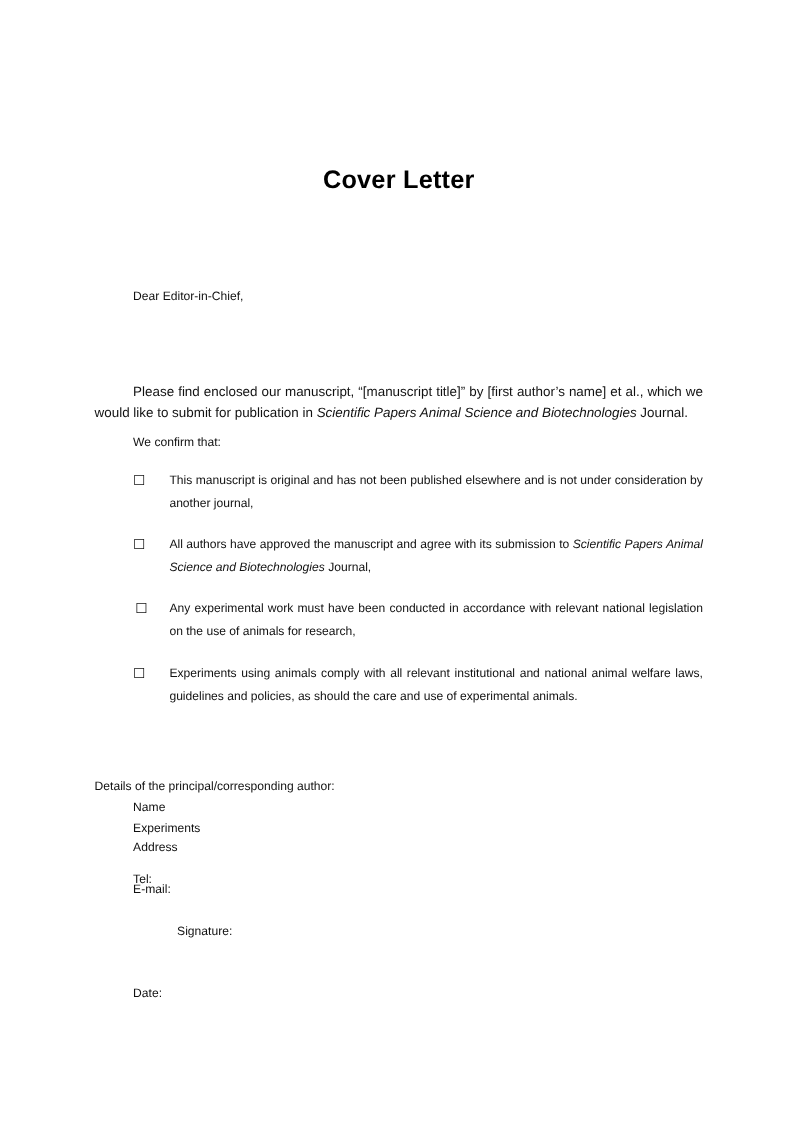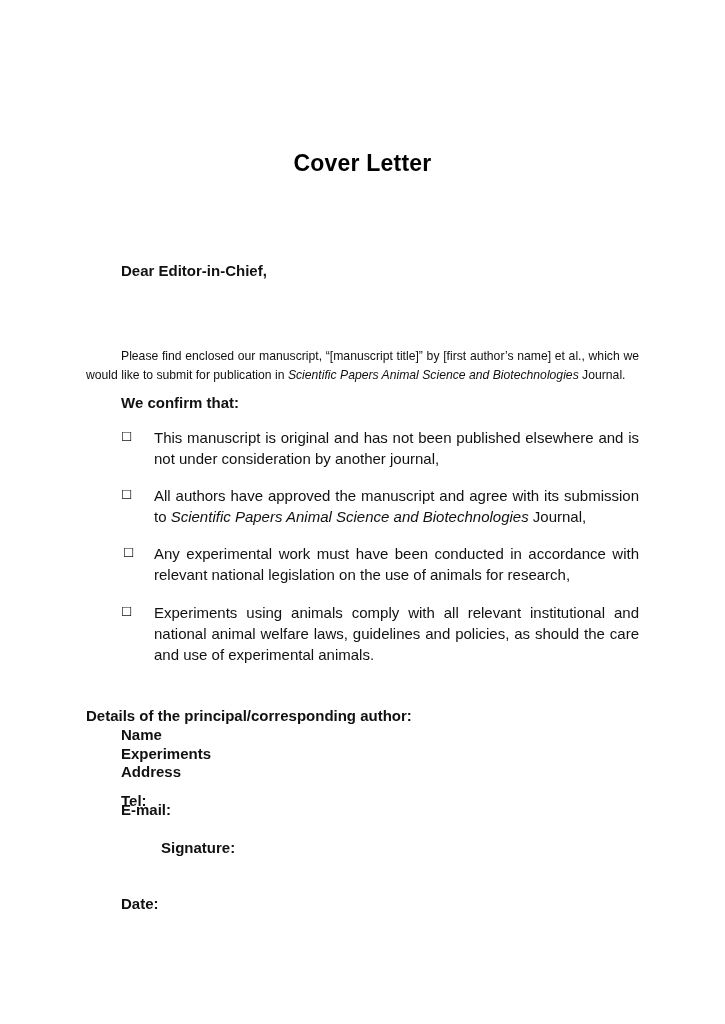--- a/index.html
+++ b/index.html
@@ -1,25 +1,25 @@
 <!DOCTYPE html>
 <html><head>
   <meta charset="utf-8">
   <style>
     html, body { margin: 0; padding: 0; background: #ffffff; }
     body { width: 725px; height: 1024px; position: relative; overflow: hidden;
            font-family: "Liberation Sans", sans-serif; color: #111; }
     .page { position: absolute; left: 0; top: 0; width: 725px; height: 1024px; background: #fff; }
     .title { position: absolute; top: 150px; left: 0; width: 725px; text-align: center;
              font-size: 23px; font-weight: bold; letter-spacing: 0.2px; color: #000; }
-    .txt { position: absolute; font-size: 15px; line-height: 19px; white-space: nowrap; font-weight: bold; }
+    .txt { position: absolute; font-size: 11px; line-height: 19px; white-space: nowrap; }
     .para { position: absolute; left: 86px; width: 553px; font-size: 12.2px; line-height: 19px;
             text-align: justify; text-indent: 35px; margin-top: 24px; }
     .check { position: absolute; font-size: 12.5px; line-height: 19px; }
-    .item { position: absolute; left: 154px; width: 485px; font-size: 15px; line-height: 21px;
+    .item { position: absolute; left: 154px; width: 485px; font-size: 11px; line-height: 21px;
             text-align: justify; }
     i { font-style: italic; }
   </style>
 </head>
 <body>
 
 <div class="page">
 
   <div class="title">Cover Letter</div>
 

